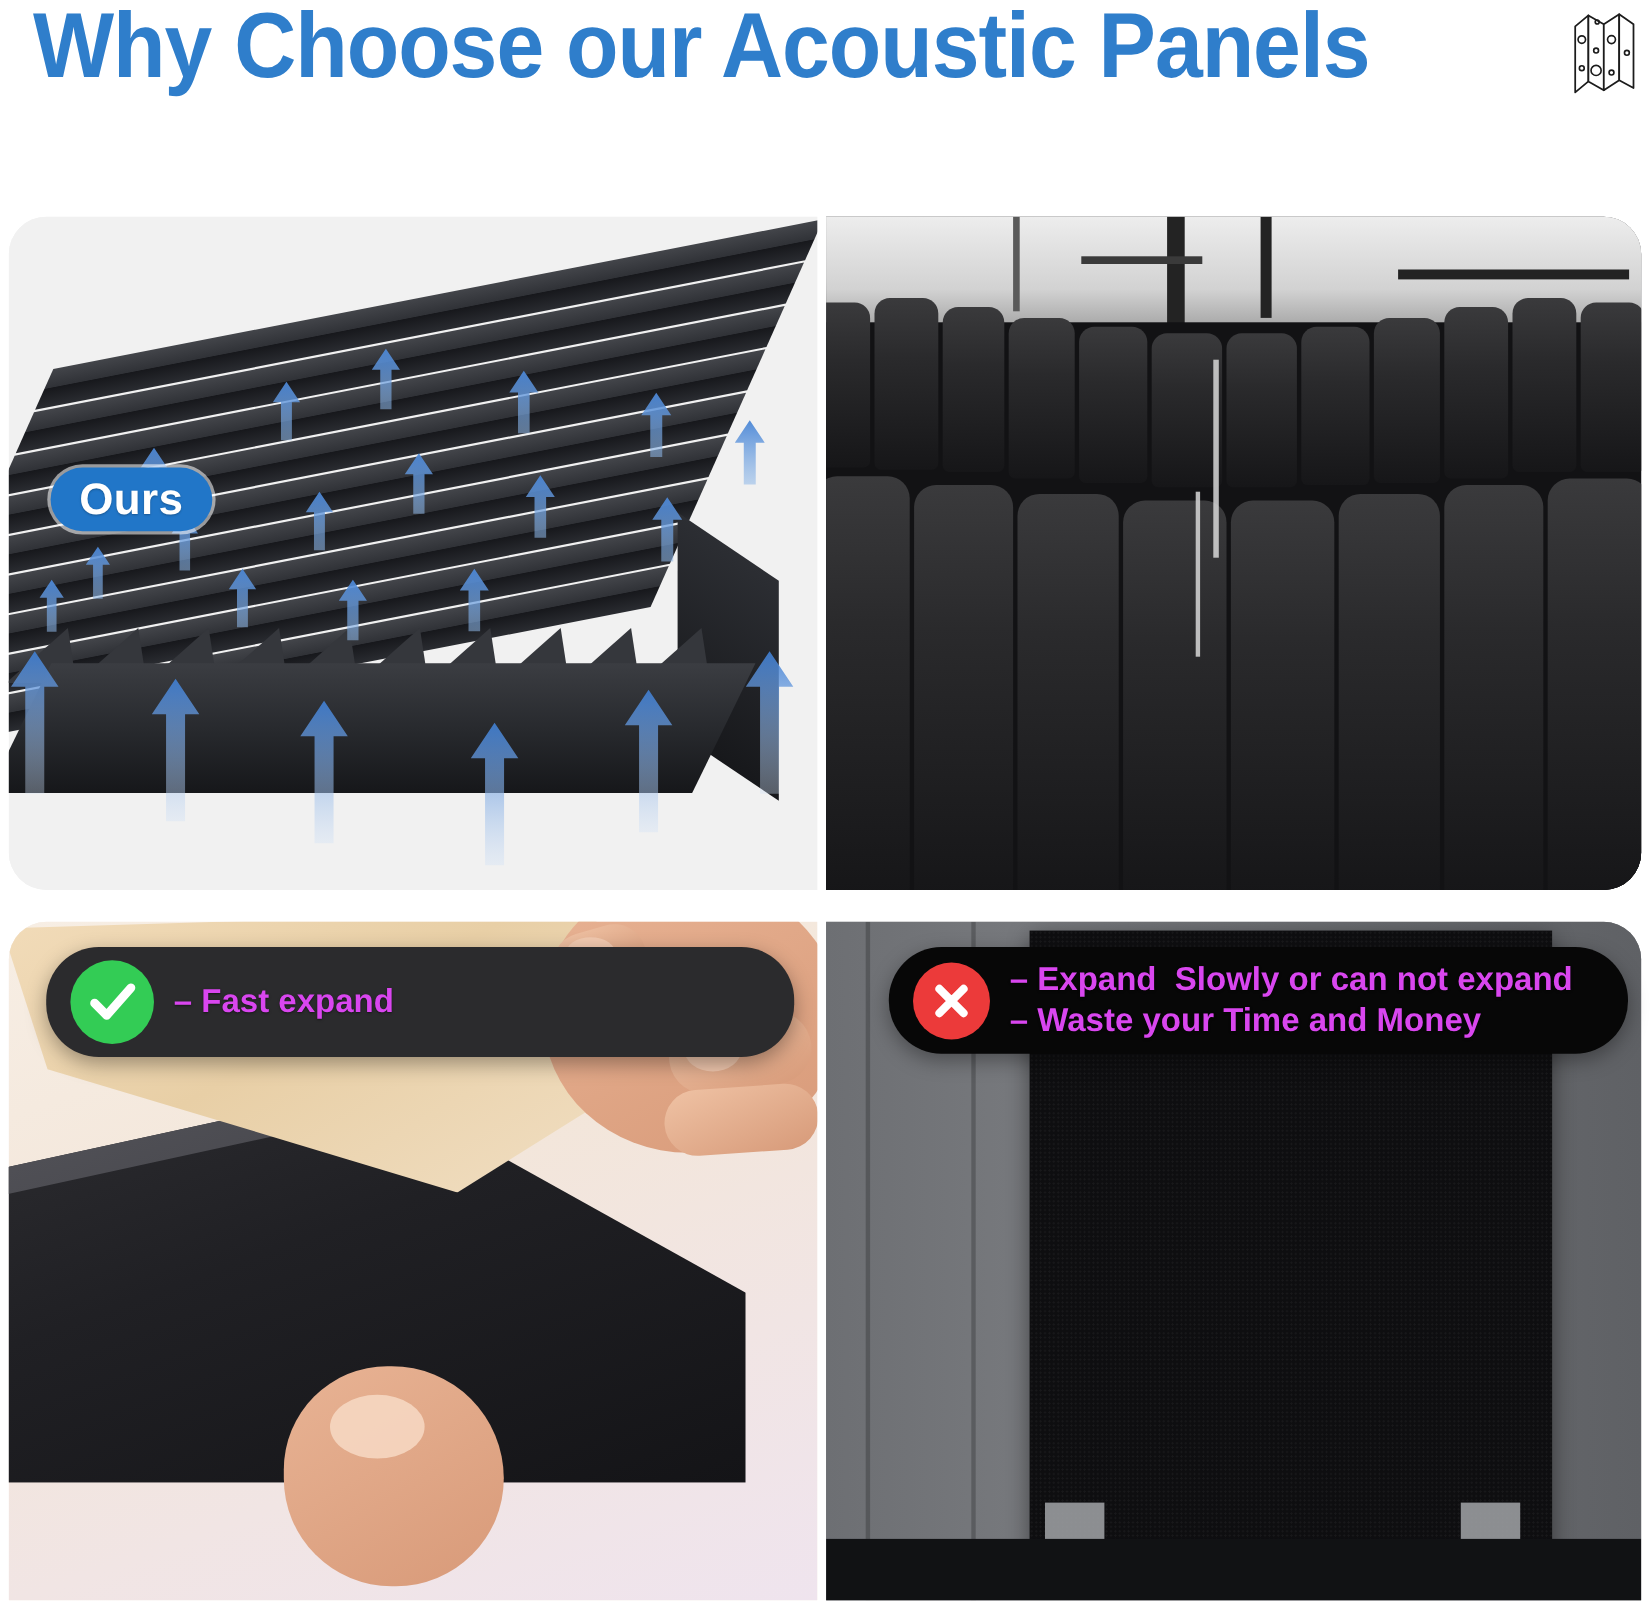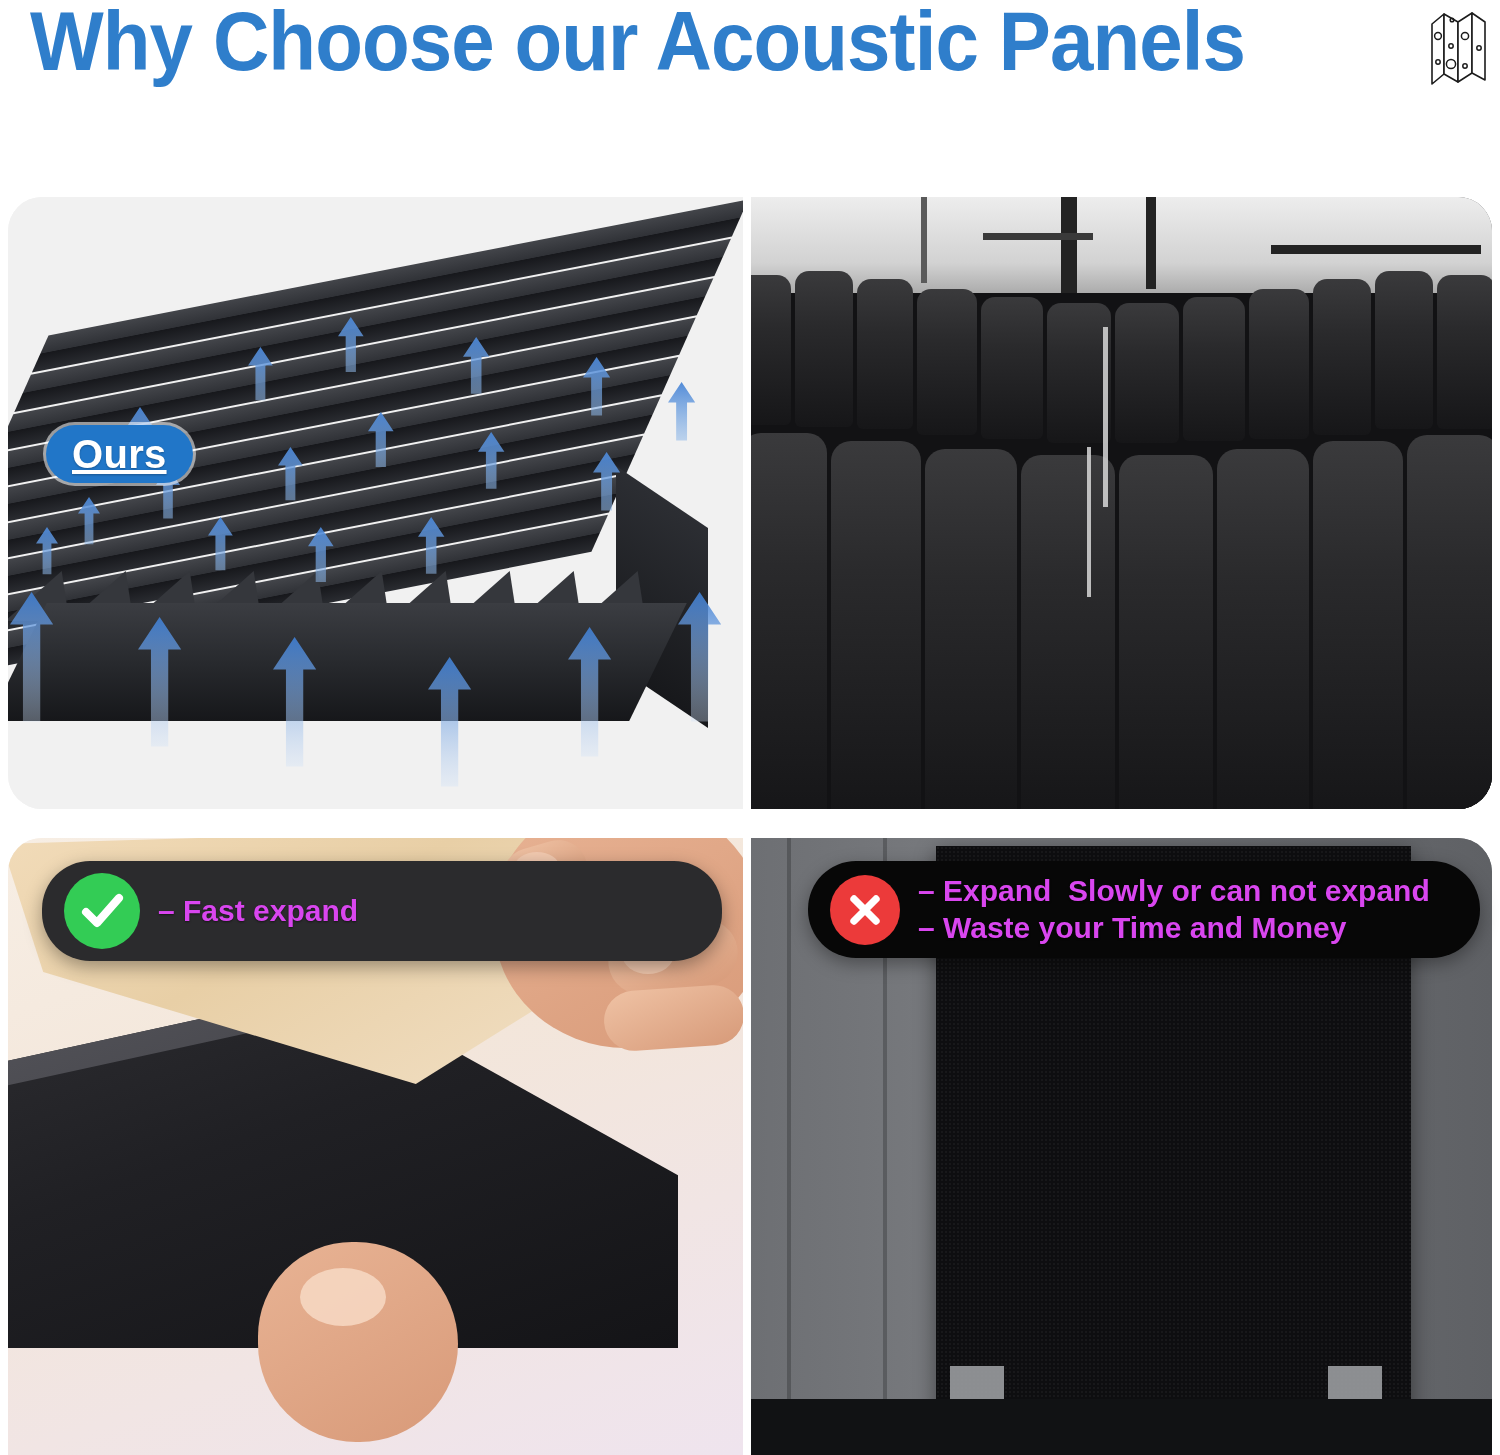--- a/index.html
+++ b/index.html
@@ -103,21 +103,21 @@
   .tape { position:absolute; width:54px; height:52px; background:#9a9ca0; opacity:.9; }
   .tp-shelf { position:absolute; left:0; bottom:-4px; width:100%; height:60px; background:#111214; }
 
   
   .badge-ours, .badge-other {
     position:absolute; display:flex; align-items:center; justify-content:center;
     height:58px; padding:0 26px; border-radius:29px;
     font-size:40px; font-weight:700; color:#ffffff; letter-spacing:.3px;
     text-shadow:0 1px 2px rgba(0,0,0,.28);
   }
-  .badge-ours  { background:#2176c8; box-shadow:0 0 0 3px rgba(255,255,255,.55);text-decoration:underline; }
+  .badge-ours  { background:#2176c8; box-shadow:0 0 0 3px rgba(255,255,255,.55); }
 
   
   .vs {
     position:absolute; width:232px; height:232px; border-radius:50%;
     background:#ffffff; box-shadow:0 4px 16px rgba(0,0,0,.30);
     display:flex; align-items:center; justify-content:center; z-index:30;
   }
   .vs::after {
     content:""; position:absolute; left:9px; top:9px; right:9px; bottom:9px;
     border-radius:50%; border:5px solid #2176c8;

